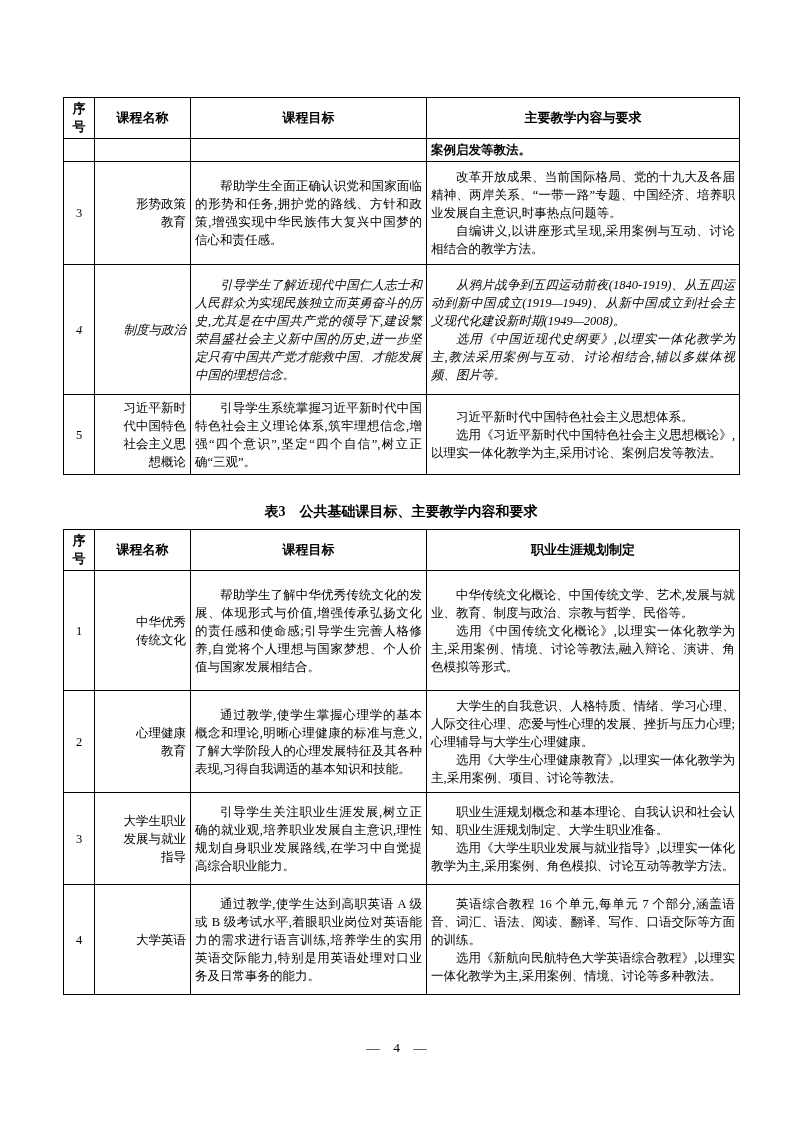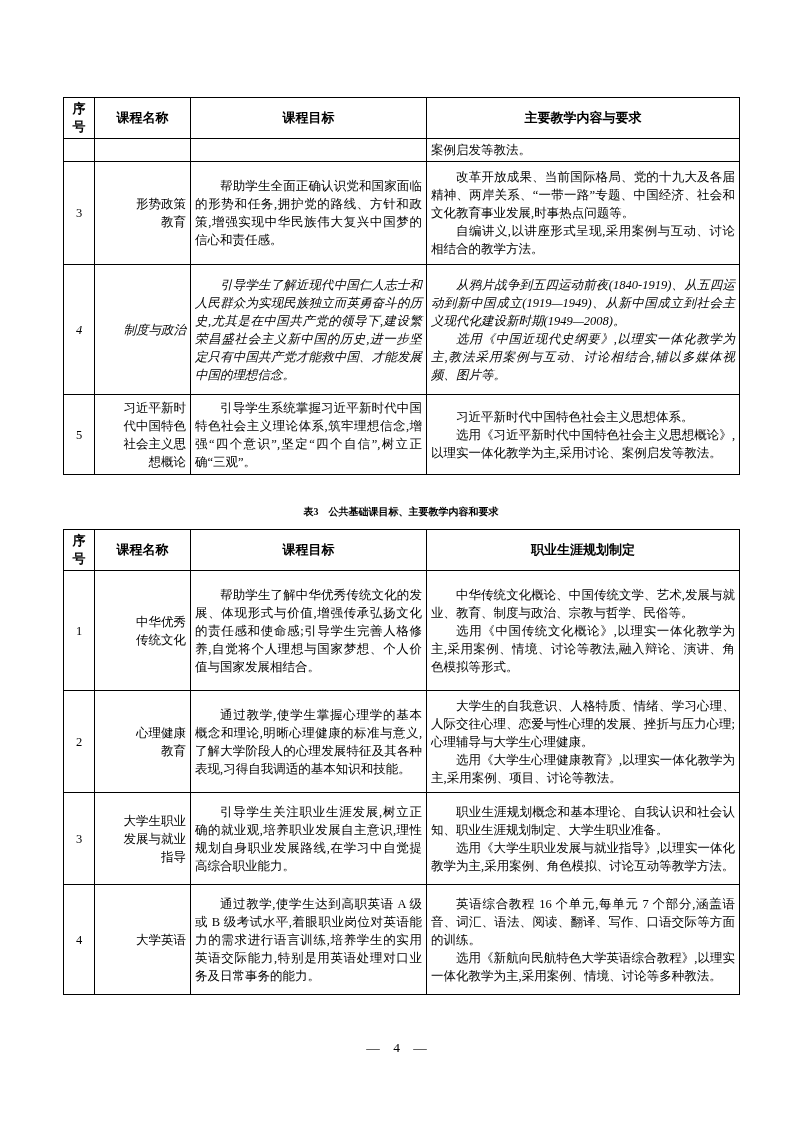--- a/index.html
+++ b/index.html
@@ -56,34 +56,34 @@
     text-align: right;
     white-space: pre-line;
   }
   p.para {
     margin: 0;
     text-indent: 2em;
     text-align: justify;
   }
   p.flush { text-indent: 0; }
 
-  tr.carry-row td { height: 14px; }
+  tr.carry-row td { height: 14px; font-weight: bold; }
   tr.h-r3  td { height: 103px; }
   tr.h-r4  td { height: 130px; font-style: italic; }
   tr.h-r5  td { height: 80px; }
   tr.h-t1  td { height: 120px; font-family: Liberation Serif, serif; }
   tr.h-t2  td { height: 102px; }
   tr.h-t3  td { height: 92px; }
   tr.h-t4  td { height: 110px; }
 
   .table3-title {
     margin: 28px 0 8px 0;
     text-align: center;
     font-weight: bold;
-    font-size: 10px;
+    font-size: 14px;
     line-height: 18px;
   }
   .footer {
     position: absolute;
     left: 0;
     top: 1040px;
     width: 793px;
     text-align: center;
     font-size: 13.5px;
     word-spacing: 10px;
@@ -121,21 +121,21 @@
           </td>
         </tr>
         <tr class="h-r3">
           <td class="col-no">3</td>
           <td class="col-name">形势政策
 教育</td>
           <td>
             <p class="para">帮助学生全面正确认识党和国家面临的形势和任务,拥护党的路线、方针和政策,增强实现中华民族伟大复兴中国梦的信心和责任感。</p>
           </td>
           <td>
-            <p class="para">改革开放成果、当前国际格局、党的十九大及各届精神、两岸关系、“一带一路”专题、中国经济、社会和文化教育事业发展,时事热点问题等。</p>
+            <p class="para">改革开放成果、当前国际格局、党的十九大及各届精神、两岸关系、“一带一路”专题、中国经济、培养职业发展自主意识,时事热点问题等。</p>
             <p class="para">自编讲义,以讲座形式呈现,采用案例与互动、讨论相结合的教学方法。</p>
           </td>
         </tr>
         <tr class="h-r4">
           <td class="col-no">4</td>
           <td class="col-name">制度与政治</td>
           <td>
             <p class="para">引导学生了解近现代中国仁人志士和人民群众为实现民族独立而英勇奋斗的历史,尤其是在中国共产党的领导下,建设繁荣昌盛社会主义新中国的历史,进一步坚定只有中国共产党才能救中国、才能发展中国的理想信念。</p>
           </td>
           <td>

